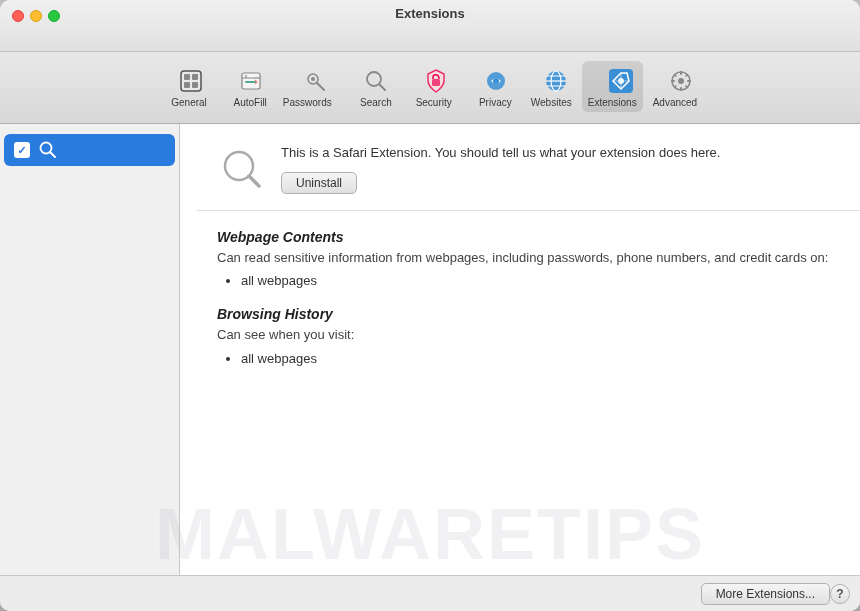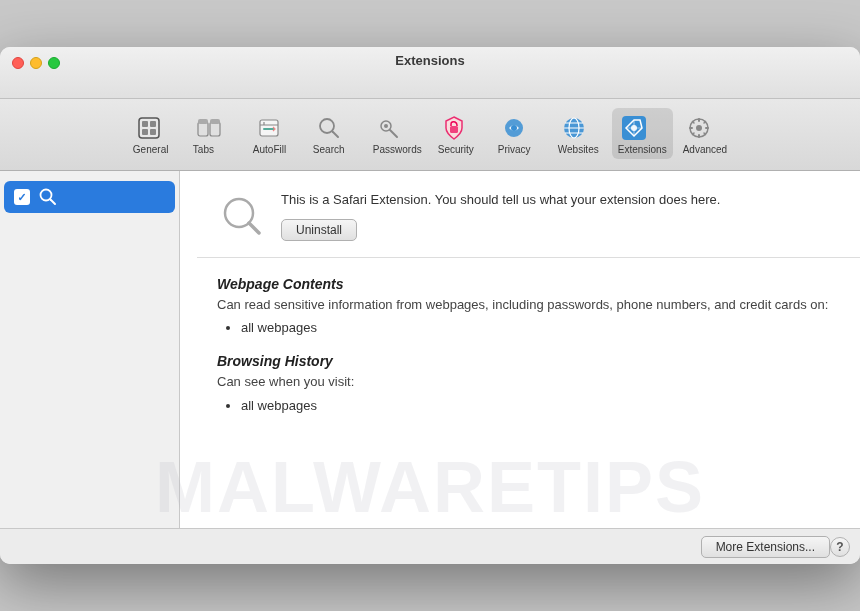--- a/index.html
+++ b/index.html
@@ -8,21 +8,21 @@
       background: #c8c8c8;
       display: flex;
       align-items: center;
       justify-content: center;
       height: 100vh;
       font-family: -apple-system, BlinkMacSystemFont, 'Helvetica Neue', Helvetica, Arial, sans-serif;
     }
 
     .window {
       width: 860px;
-      height: 517px;
+      height: 611px;
       background: #ececec;
       border-radius: 10px;
       box-shadow: 0 20px 60px rgba(0,0,0,0.4);
       display: flex;
       flex-direction: column;
       overflow: hidden;
       position: relative;
     }
 
     
@@ -78,21 +78,21 @@
       align-items: center;
       justify-content: center;
       gap: 4px;
       padding: 6px 10px 8px;
       height: 72px;
     }
 
     .toolbar-item {
       display: flex;
       flex-direction: column;
-      align-items: flex-start;
+      align-items: flex-end;
       gap: 0;
       min-width: 56px;
       padding: 4px 6px;
       border-radius: 6px;
       cursor: pointer;
     }
 
     .toolbar-item.active {
       background: rgba(0,0,0,0.1);
     }
@@ -342,64 +342,53 @@
           <rect x="4" y="4" width="20" height="20" rx="3" stroke="#555" stroke-width="1.5" fill="#e8e8e8"></rect>
           <rect x="7" y="7" width="6" height="6" rx="1" fill="#888"></rect>
           <rect x="15" y="7" width="6" height="6" rx="1" fill="#888"></rect>
           <rect x="7" y="15" width="6" height="6" rx="1" fill="#888"></rect>
           <rect x="15" y="15" width="6" height="6" rx="1" fill="#888"></rect>
         </svg>
       </div>
       <span class="toolbar-label">General</span>
     </div>
 
-    <div class="toolbar-item">
-      <div class="toolbar-icon">
-        <svg class="icon-svg" viewBox="0 0 28 28" fill="none" xmlns="http://www.w3.org/2000/svg">
-          <rect x="3" y="8" width="10" height="14" rx="2" fill="#e0e0e0" stroke="#888" stroke-width="1.2"></rect>
-          <rect x="15" y="8" width="10" height="14" rx="2" fill="#e0e0e0" stroke="#888" stroke-width="1.2"></rect>
-          <rect x="3" y="5" width="10" height="5" rx="2" fill="#aaa"></rect>
-          <rect x="15" y="5" width="10" height="5" rx="2" fill="#aaa"></rect>
-        </svg>
-      </div>
-      <span class="toolbar-label">Tabs</span>
-    </div>
 
     <div class="toolbar-item">
       <div class="toolbar-icon">
         <svg class="icon-svg" viewBox="0 0 28 28" fill="none" xmlns="http://www.w3.org/2000/svg">
           <rect x="5" y="6" width="18" height="16" rx="2" fill="#f5f5f5" stroke="#888" stroke-width="1.2"></rect>
           <line x1="5" y1="11" x2="23" y2="11" stroke="#888" stroke-width="1.2"></line>
           <path d="M9 8 L9 11" stroke="#888" stroke-width="1.2"></path>
           <rect x="8" y="14" width="12" height="2" rx="1" fill="#5a9"></rect>
           <path d="M18 17 L20 15 L18 13" stroke="#e88" stroke-width="1.2" fill="none"></path>
         </svg>
       </div>
       <span class="toolbar-label">AutoFill</span>
     </div>
 
     <div class="toolbar-item">
       <div class="toolbar-icon">
         <svg class="icon-svg" viewBox="0 0 28 28" fill="none">
-          <circle cx="12" cy="12" r="7" stroke="#888" stroke-width="1.8" fill="none"></circle>
-          <line x1="17.5" y1="17.5" x2="23" y2="23" stroke="#888" stroke-width="2" stroke-linecap="round"></line>
-        </svg>
-      </div>
-      <span class="toolbar-label">Search</span>
-    </div>
-
-    <div class="toolbar-item">
-      <div class="toolbar-icon">
-        <svg class="icon-svg" viewBox="0 0 28 28" fill="none">
           <circle cx="11" cy="12" r="5" stroke="#888" stroke-width="1.5" fill="none"></circle>
           <path d="M15 16 L22 23" stroke="#888" stroke-width="2" stroke-linecap="round"></path>
           <circle cx="11" cy="12" r="2" fill="#888"></circle>
         </svg>
       </div>
       <span class="toolbar-label">Passwords</span>
+    </div>
+
+    <div class="toolbar-item">
+      <div class="toolbar-icon">
+        <svg class="icon-svg" viewBox="0 0 28 28" fill="none">
+          <circle cx="12" cy="12" r="7" stroke="#888" stroke-width="1.8" fill="none"></circle>
+          <line x1="17.5" y1="17.5" x2="23" y2="23" stroke="#888" stroke-width="2" stroke-linecap="round"></line>
+        </svg>
+      </div>
+      <span class="toolbar-label">Search</span>
     </div>
 
     <div class="toolbar-item">
       <div class="toolbar-icon">
         <svg class="icon-svg" viewBox="0 0 28 28" fill="none">
           <path d="M14 3 L22 7 L22 14 C22 19 14 25 14 25 C14 25 6 19 6 14 L6 7 Z" stroke="#e05" stroke-width="1.5" fill="#fdd" opacity="0.8"></path>
           <rect x="10" y="12" width="8" height="7" rx="1.5" fill="#e05" opacity="0.7"></rect>
           <path d="M11 12 L11 10 C11 8.3 13 7 15 8 C16 8.5 17 9.5 17 11 L17 12" stroke="#e05" stroke-width="1.5" fill="none"></path>
         </svg>
       </div>

